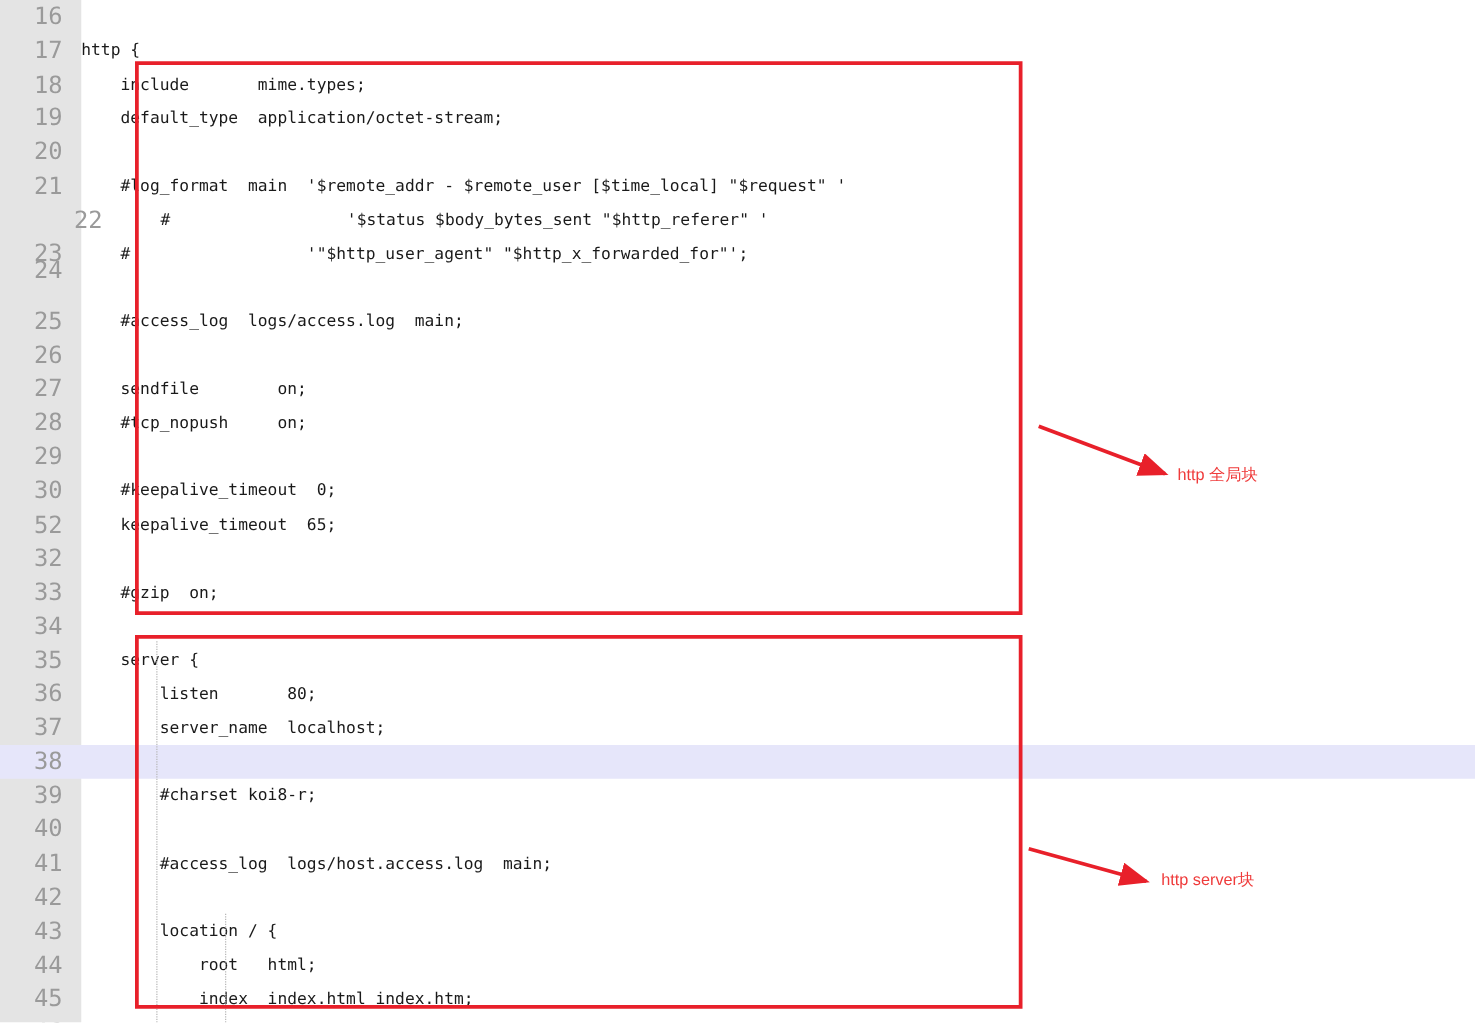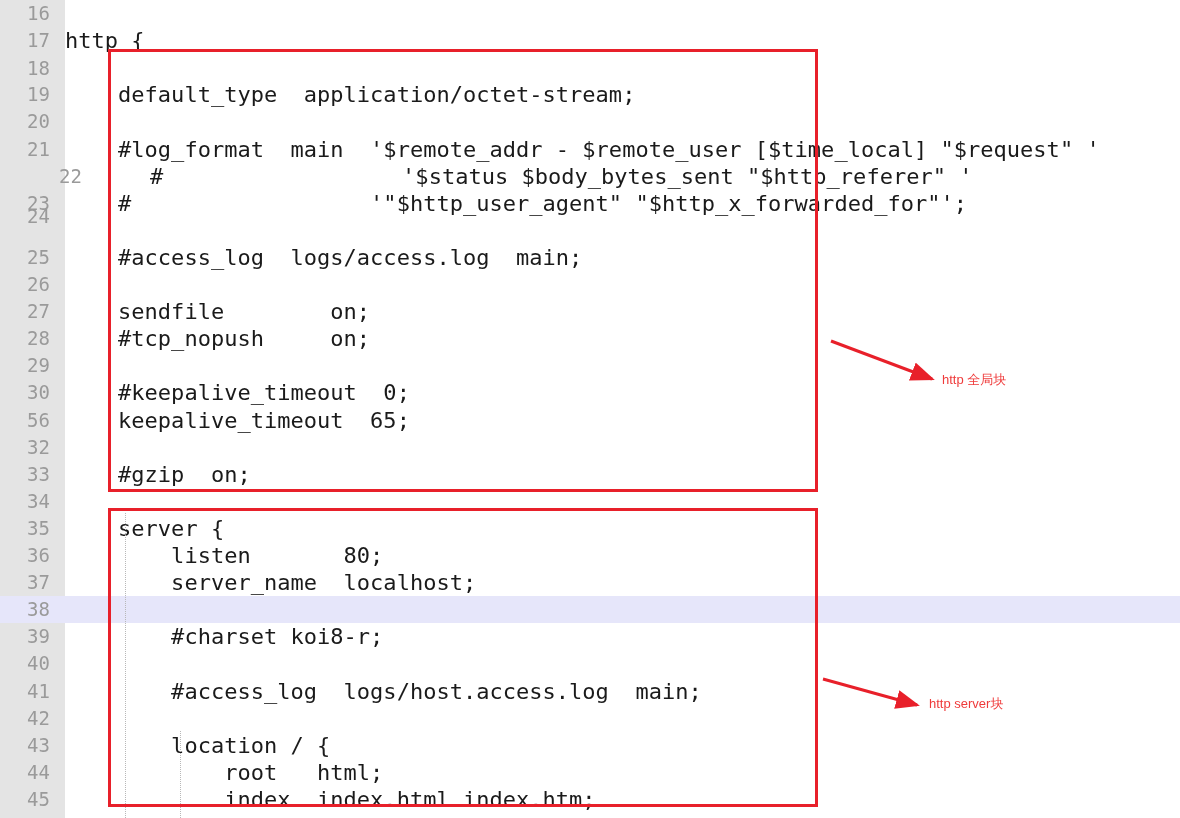--- a/index.html
+++ b/index.html
@@ -60,21 +60,21 @@
     text-align: right;
     color: #9a9a9a;
     font-size: 19px;
     font-family: "DejaVu Sans Mono", "Liberation Mono", monospace;
   }
 
   .src {
     position: absolute;
     left: 65px;
     color: #1a1a1a;
-    font-size: 22px;
+    font-size: 13px;
     font-family: "DejaVu Sans Mono", "Liberation Mono", monospace;
     white-space: pre;
     letter-spacing: 0.02px;
   }
 
   
   .indent-guide {
     position: absolute;
     width: 0;
     border-left: 1px dotted #b8b8b8;
@@ -109,34 +109,34 @@
 </head>
 <body>
 
 <div id="editor">
 
   <div id="gutter"></div>
 
   <div id="code-surface">
       <div class="code-line" style="top: 0px;"><span class="ln">16</span><span class="src"></span></div>
       <div class="code-line" style="top: 27.1px;"><span class="ln">17</span><span class="src">http {</span></div>
-      <div class="code-line" style="top: 55px; padding-left: 22px;"><span class="ln">18</span></div>
+      <div class="code-line" style="top: 55px; padding-left: 22px;"><span class="ln">18</span><span class="src">    include       mime.types;</span></div>
       <div class="code-line" style="top: 81.3px;"><span class="ln">19</span><span class="src">    default_type  application/octet-stream;</span></div>
       <div class="code-line" style="top: 108.4px;"><span class="ln">20</span><span class="src"></span></div>
       <div class="code-line" style="top: 135.5px;"><span class="ln">21</span><span class="src">    #log_format  main  '$remote_addr - $remote_user [$time_local] "$request" '</span></div>
       <div class="code-line" style="top: 162.6px; margin-left: 32px;"><span class="ln">22</span><span class="src">    #                  '$status $body_bytes_sent "$http_referer" '</span></div>
       <div class="code-line" style="top: 189.7px;"><span class="ln">23</span><span class="src">    #                  '"$http_user_agent" "$http_x_forwarded_for"';</span></div>
       <div class="code-line" style="top: 203px; text-decoration: underline;"><span class="ln">24</span><span class="src"></span></div>
       <div class="code-line" style="top: 243.9px; padding-left: 32px;"><span class="ln">25</span><span class="src">    #access_log  logs/access.log  main;</span></div>
       <div class="code-line" style="top: 271px;"><span class="ln">26</span><span class="src"></span></div>
       <div class="code-line" style="top: 298.1px;"><span class="ln">27</span><span class="src">    sendfile        on;</span></div>
       <div class="code-line" style="top: 325.2px;"><span class="ln">28</span><span class="src">    #tcp_nopush     on;</span></div>
       <div class="code-line" style="top: 352.3px;"><span class="ln">29</span><span class="src"></span></div>
       <div class="code-line" style="top: 379.4px;"><span class="ln">30</span><span class="src">    #keepalive_timeout  0;</span></div>
-      <div class="code-line" style="top: 406.5px;"><span class="ln">56</span><span class="src">    keepalive_timeout  65;</span></div>
+      <div class="code-line" style="top: 406.5px;"><span class="ln">52</span><span class="src">    keepalive_timeout  65;</span></div>
       <div class="code-line" style="top: 433.6px;"><span class="ln">32</span><span class="src"></span></div>
       <div class="code-line" style="top: 460.7px;"><span class="ln">33</span><span class="src">    #gzip  on;</span></div>
       <div class="code-line" style="top: 487.8px;"><span class="ln">34</span><span class="src"></span></div>
       <div class="code-line" style="top: 514.9px; padding-left: 23px;"><span class="ln">35</span><span class="src">    server {</span></div>
       <div class="code-line" style="top: 542px;"><span class="ln">36</span><span class="src">        listen       80;</span></div>
       <div class="code-line" style="top: 569.1px;"><span class="ln">37</span><span class="src">        server_name  localhost;</span></div>
       <div class="code-line hl" style="top: 596.2px;"><span class="ln">38</span><span class="src"></span></div>
       <div class="code-line" style="top: 623.3px;"><span class="ln">39</span><span class="src">        #charset koi8-r;</span></div>
       <div class="code-line" style="top: 650.4px;"><span class="ln">40</span><span class="src"></span></div>
       <div class="code-line" style="top: 677.5px;"><span class="ln">41</span><span class="src">        #access_log  logs/host.access.log  main;</span></div>

